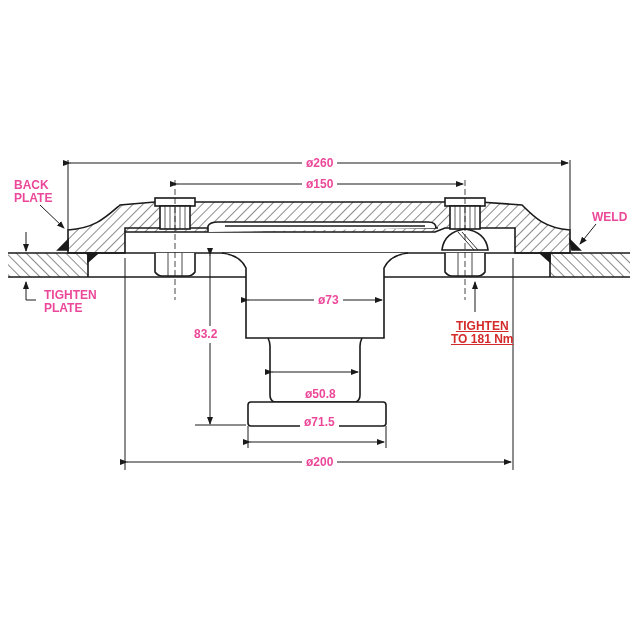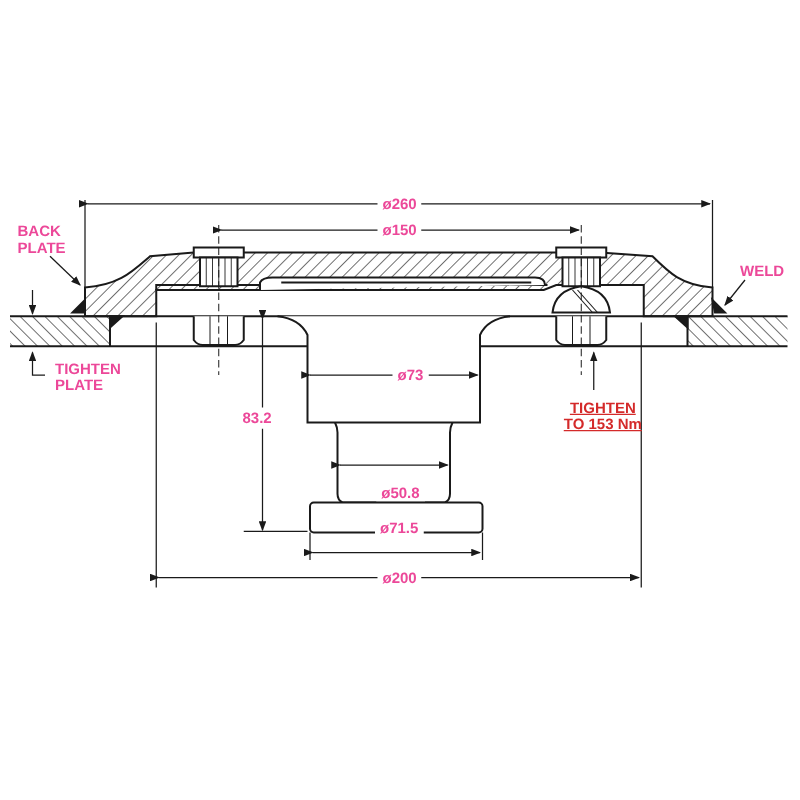--- a/index.html
+++ b/index.html
@@ -120,21 +120,21 @@
   <div>BACK</div>
   <div>PLATE</div>
 </div>
 <div class="lbl" style="left:44px;top:289px;background:transparent;">
   <div>TIGHTEN</div>
   <div>PLATE</div>
 </div>
 <div class="lbl" style="left:592px;top:211px;background:transparent;">WELD</div>
 <div class="lbl red" style="left:451px;top:320px;text-decoration:underline;">
   <div>TIGHTEN</div>
-  <div>TO 153 Nm</div>
+  <div>TO 181 Nm</div>
 </div>
 
 <div class="lbl" style="left:302px;top:157px;padding:0 4px;">ø260</div>
 <div class="lbl" style="left:302px;top:178px;padding:0 4px;">ø150</div>
 <div class="lbl" style="left:314px;top:294px;padding:0 4px;">ø73</div>
 <div class="lbl" style="left:301px;top:388px;padding:0 4px;">ø50.8</div>
 <div class="lbl" style="left:300px;top:416px;padding:0 4px;">ø71.5</div>
 <div class="lbl" style="left:302px;top:456px;padding:0 4px;text-align:center;">ø200</div>
 <div class="lbl" style="left:194px;top:326px;padding:2px 0;">83.2</div>
 

